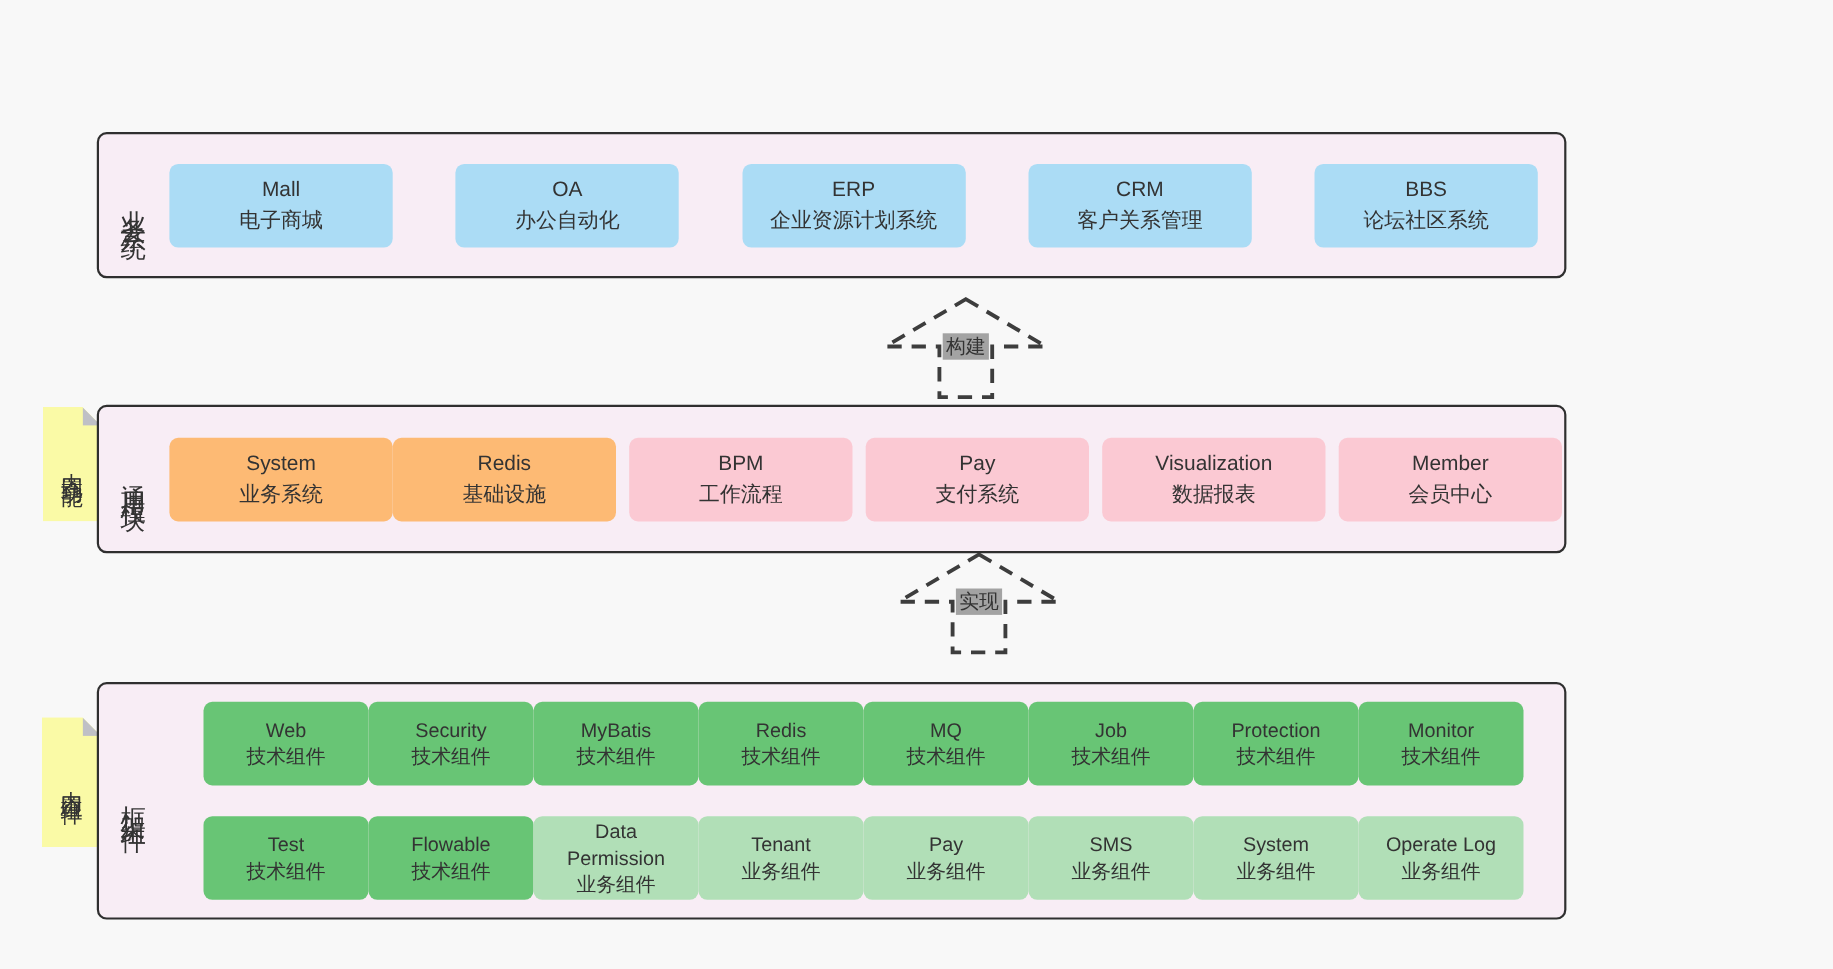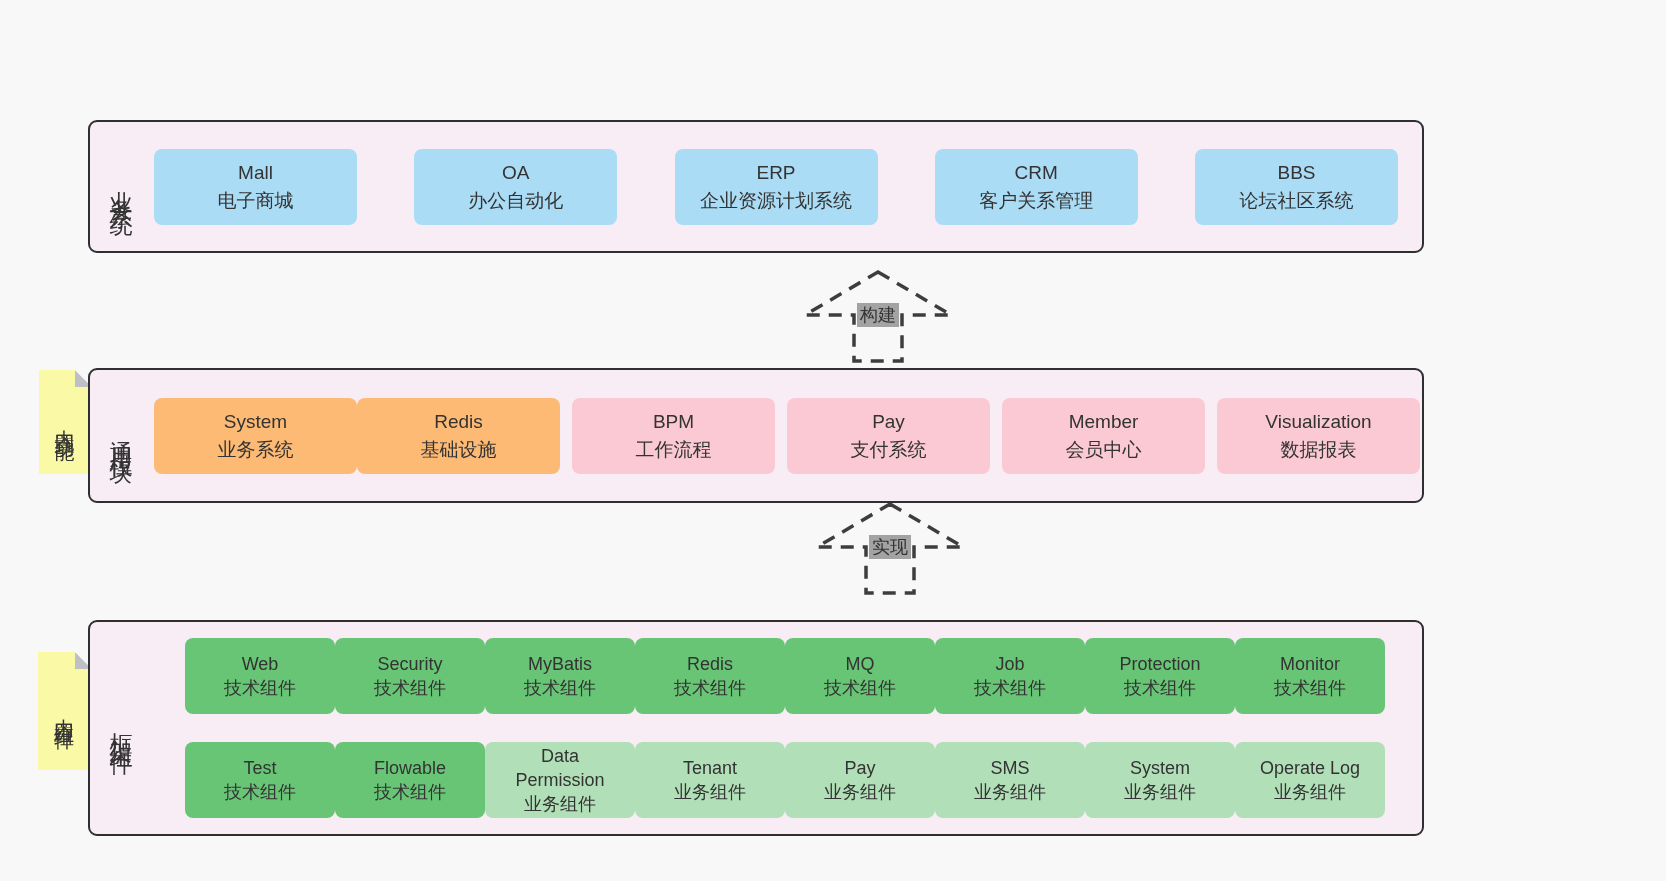--- a/index.html
+++ b/index.html
@@ -134,26 +134,26 @@
     </div>
     <div class="box c-pink">
       <div class="b-en">BPM</div>
       <div class="b-cn">工作流程</div>
     </div>
     <div class="box c-pink">
       <div class="b-en">Pay</div>
       <div class="b-cn">支付系统</div>
     </div>
     <div class="box c-pink">
+      <div class="b-en">Visualization</div>
+      <div class="b-cn">数据报表</div>
+    </div>
+    <div class="box c-pink">
       <div class="b-en">Member</div>
       <div class="b-cn">会员中心</div>
-    </div>
-    <div class="box c-pink">
-      <div class="b-en">Visualization</div>
-      <div class="b-cn">数据报表</div>
     </div>
   </div>
 </section>
 
 <section class="band band3">
   <div class="vlabel">框架组件</div>
   <div class="rows-wrap">
     <div class="row8">
       <div class="box c-green">
         <div class="b-en">Web</div>

